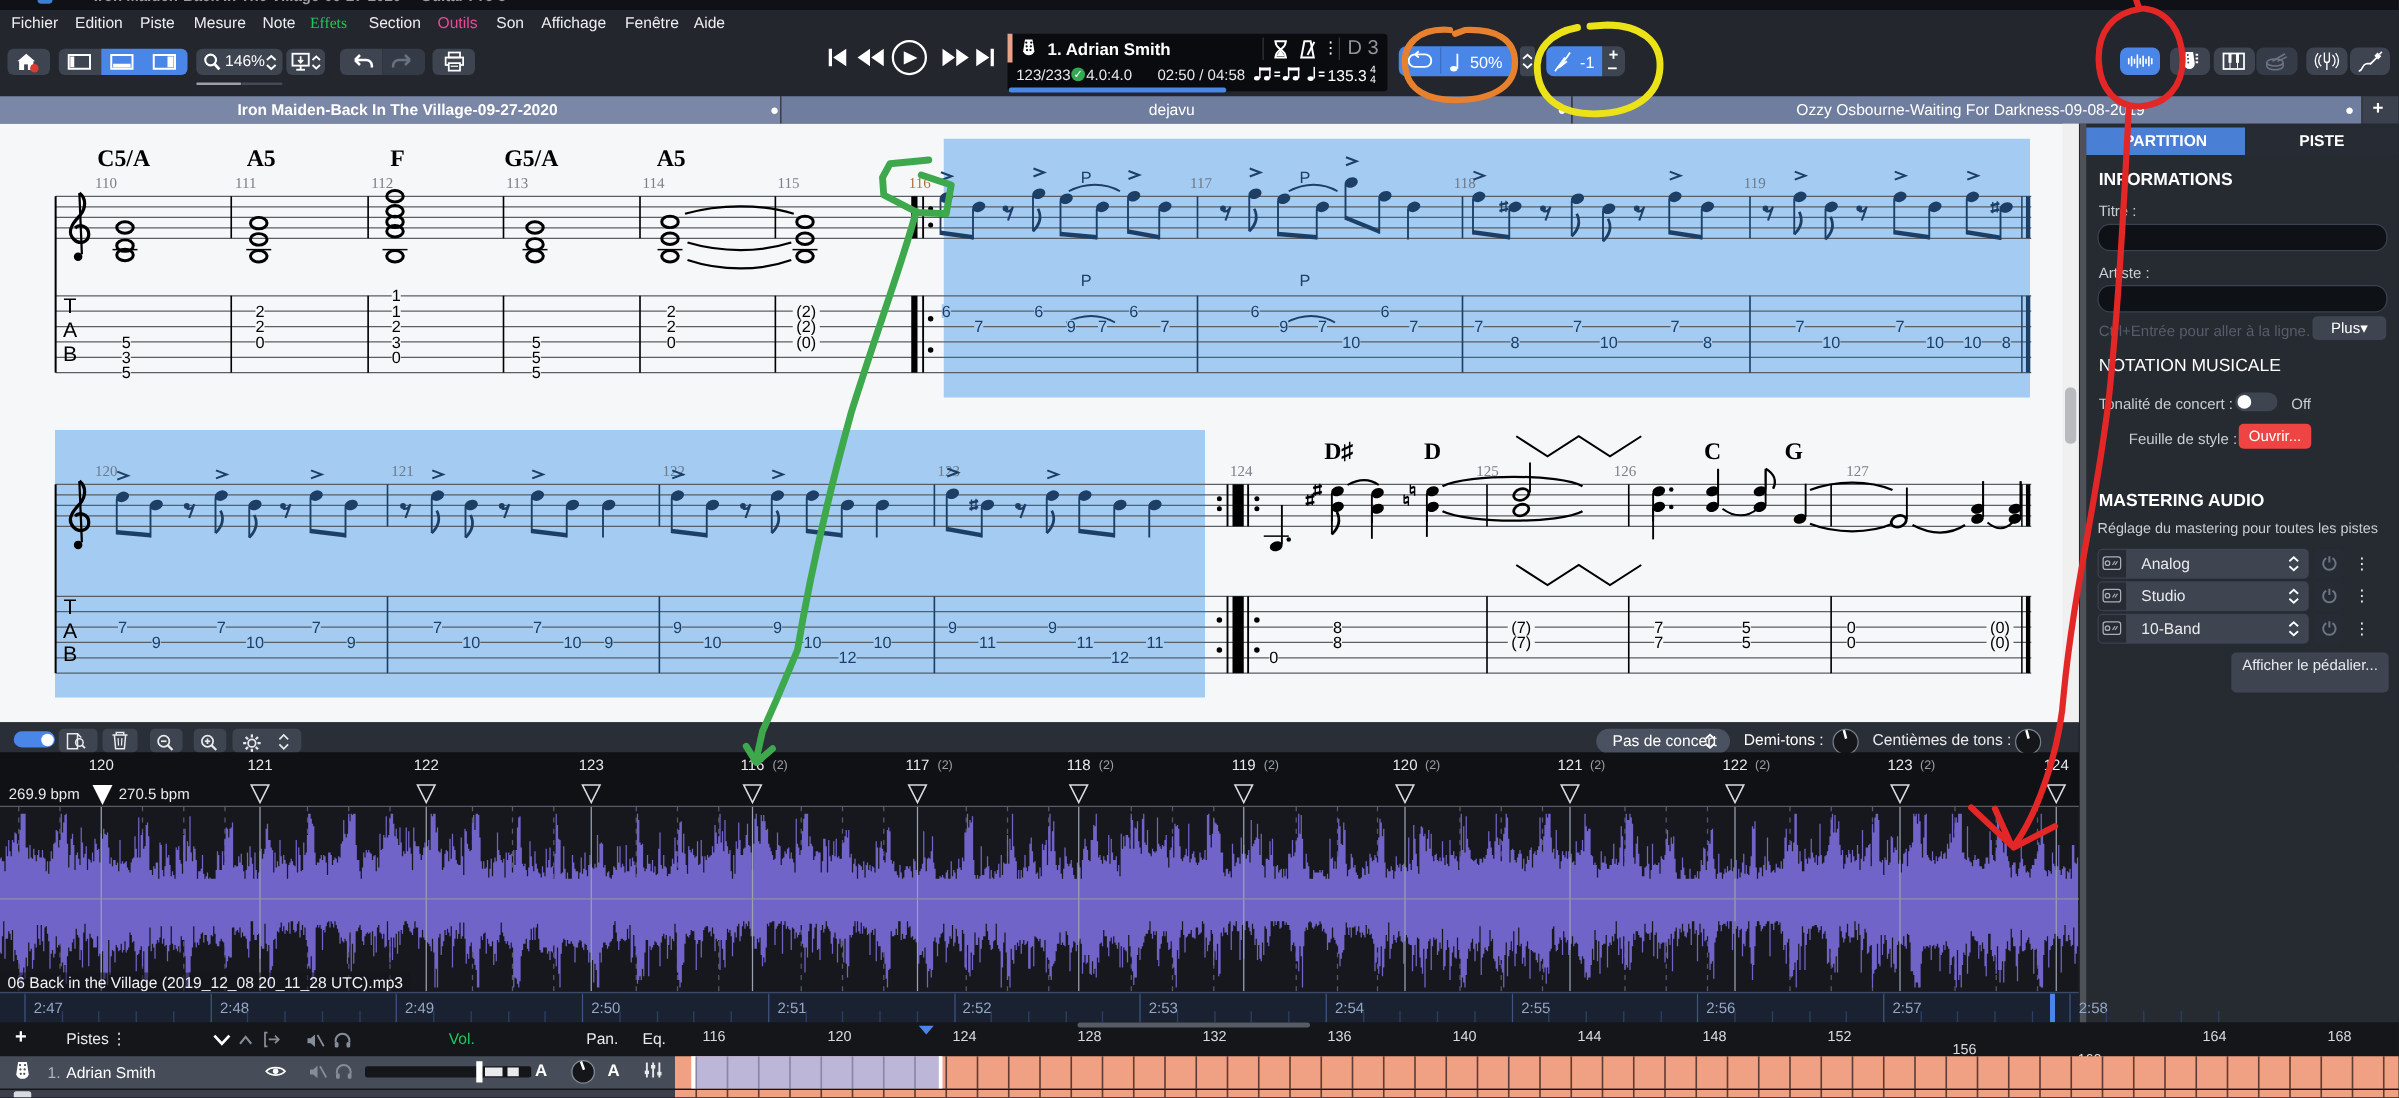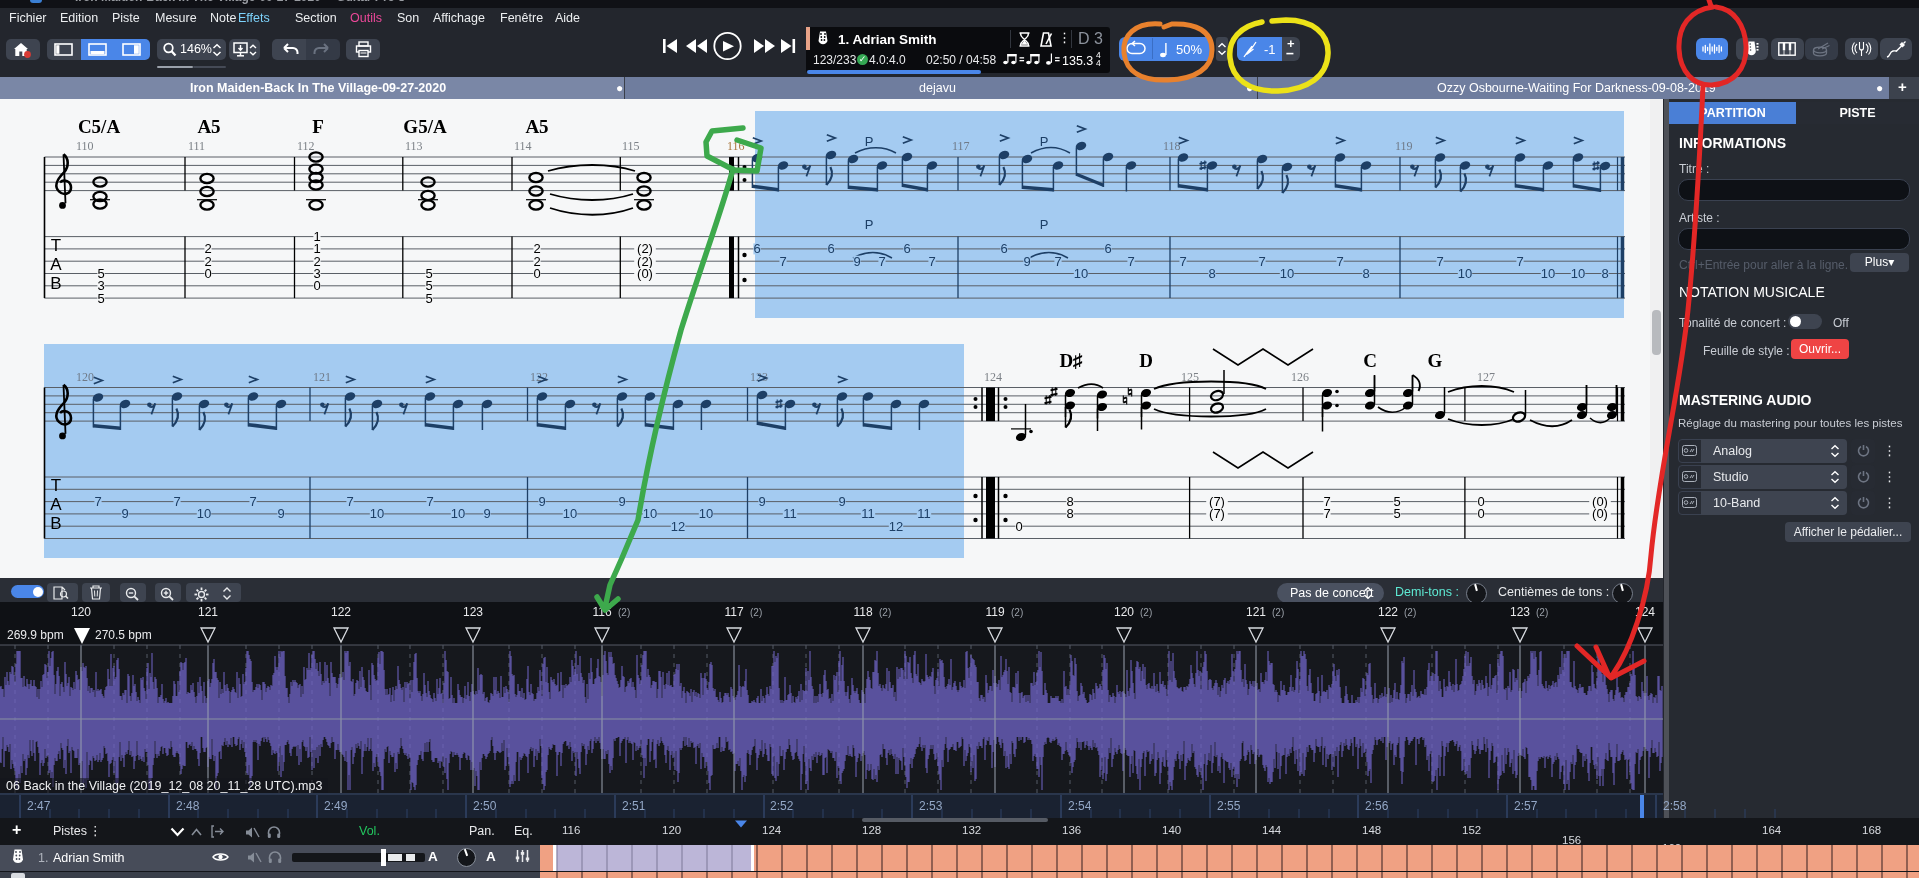--- a/index.html
+++ b/index.html
@@ -10,21 +10,21 @@
 <div style="position:absolute;left:0px;top:0px;width:1919px;height:8px;background:#101116;overflow:hidden;">
     <div class="t" style="left:30px;top:-9px;width:12px;height:12px;background:#3b7fd4;border-radius:3px;"></div>
     <div class="t" style="left:75px;top:-10px;color:#9a9da3;font-size:12px;font-weight:bold;">Iron Maiden-Back In The Village-09-27-2020* - Guitar Pro 8</div>
   </div>
 <div style="position:absolute;left:0px;top:8px;width:1919px;height:20px;background:#23262d;">
     <div class="t" style="left:9px;top:3px;color:#eceef0;font-size:12.5px;">Fichier</div>
     <div class="t" style="left:60px;top:3px;color:#eceef0;font-size:12.5px;">Edition</div>
     <div class="t" style="left:112px;top:3px;color:#eceef0;font-size:12.5px;">Piste</div>
     <div class="t" style="left:155px;top:3px;color:#eceef0;font-size:12.5px;">Mesure</div>
     <div class="t" style="left:210px;top:3px;color:#eceef0;font-size:12.5px;">Note</div>
-    <div class="t" style="left:238px;top:3px;color:#7dd3fc;font-size:12.5px;">Effets</div>
+    <div class="t" style="left:248px;top:3px;color:#22c55e;font-size:12.5px;font-family:Liberation Serif, serif;">Effets</div>
     <div class="t" style="left:295px;top:3px;color:#eceef0;font-size:12.5px;">Section</div>
     <div class="t" style="left:350px;top:3px;color:#ec4899;font-size:12.5px;">Outils</div>
     <div class="t" style="left:397px;top:3px;color:#eceef0;font-size:12.5px;">Son</div>
     <div class="t" style="left:433px;top:3px;color:#eceef0;font-size:12.5px;">Affichage</div>
     <div class="t" style="left:500px;top:3px;color:#eceef0;font-size:12.5px;">Fenêtre</div>
     <div class="t" style="left:555px;top:3px;color:#eceef0;font-size:12.5px;">Aide</div>
   </div>
 <div style="position:absolute;left:0px;top:28px;width:1919px;height:50px;background:#23262d;">
     <div class="btn" style="left:6px;top:11px;width:34px;height:21px;"></div>
     <svg style="left:13px;top:14px;" width="22" height="16" viewBox="0 0 22 16">
@@ -884,21 +884,21 @@
     <svg style="left:161px;top:398px;" width="10" height="12" viewBox="0 0 10 12">
       <path d="M1.5 4 L5 0.8 L8.5 4" fill="none" stroke="#fff" stroke-width="1.4"></path>
       <path d="M1.5 8 L5 11.2 L8.5 8" fill="none" stroke="#fff" stroke-width="1.4"></path>
     </svg>
     <div class="t" style="left:182px;top:392px;width:24px;height:24px;background:#272b33;border-radius:4px;"></div>
     <svg style="left:188px;top:397px;" width="13" height="14" viewBox="0 0 13 14">
       <path d="M6.5 1 L6.5 6" stroke="#6d7482" stroke-width="1.6"></path>
       <path d="M4 2.5 A5 5 0 1 0 9 2.5" fill="none" stroke="#6d7482" stroke-width="1.6"></path>
     </svg>
     <div class="t" style="left:214px;top:396px;color:#e8eaed;font-size:13px;">⋮</div>
-    <div class="t" style="left:116px;top:423px;width:126px;height:20px;background:#3e4450;border-radius:4px;color:#e8eaed;font-size:12px;text-align:center;line-height:20px;">Afficher le pédalier...</div>
+    <div class="t" style="left:116px;top:423px;width:126px;height:32px;background:#3e4450;border-radius:4px;color:#e8eaed;font-size:12px;text-align:center;line-height:20px;">Afficher le pédalier...</div>
   </div>
 <div style="position:absolute;left:0px;top:578px;width:1663px;height:67px;background:#0f1115;">
     <div class="t" style="left:0;top:0;width:1663px;height:24px;background:#2a2e36;"></div>
     <div class="t" style="left:11px;top:7px;width:33px;height:13px;background:#4a86e8;border-radius:7px;"></div>
     <div class="t" style="left:33px;top:8.5px;width:10px;height:10px;background:#fff;border-radius:5px;"></div>
     <div class="t" style="left:47px;top:5px;width:31px;height:19px;background:#3e4450;border-radius:4px;"></div>
     <div class="t" style="left:82px;top:5px;width:28px;height:19px;background:#3e4450;border-radius:4px;"></div>
     <div class="t" style="left:120px;top:5px;width:26px;height:19px;background:#3e4450;border-radius:4px;"></div>
     <div class="t" style="left:155px;top:5px;width:26px;height:19px;background:#3e4450;border-radius:4px;"></div>
     <div class="t" style="left:186px;top:5px;width:55px;height:19px;background:#3e4450;border-radius:4px;"></div>
@@ -938,21 +938,21 @@
     </svg>
     <svg style="left:222px;top:9px;" width="10" height="13" viewBox="0 0 10 13">
 <path d="M1.5 4.5 L5 1 L8.5 4.5" fill="none" stroke="#e8eaec" stroke-width="1.4"></path>
       <path d="M1.5 8.5 L5 12 L8.5 8.5" fill="none" stroke="#e8eaec" stroke-width="1.4"></path>
     </svg>
     <div class="t" style="left:1277px;top:5px;width:107px;height:20px;background:#4a5160;border-radius:10px;color:#fff;font-size:12.5px;"><span style="margin-left:13px;line-height:20px;">Pas de concert</span></div>
     <svg style="left:1363px;top:9px;" width="10" height="12" viewBox="0 0 10 12">
       <path d="M1.5 4 L5 0.8 L8.5 4" fill="none" stroke="#fff" stroke-width="1.4"></path>
       <path d="M1.5 8 L5 11.2 L8.5 8" fill="none" stroke="#fff" stroke-width="1.4"></path>
     </svg>
-    <div class="t" style="left:1395px;top:7px;color:#5eead4;font-size:12.5px;">Demi-tons :</div>
+    <div class="t" style="left:1395px;top:7px;color:#ffffff;font-size:12.5px;">Demi-tons :</div>
     <div class="t" style="left:1466px;top:5px;width:19px;height:19px;background:#14161a;border:1.5px solid #787f8c;border-radius:11px;"></div>
     <div class="t" style="left:1475px;top:6px;width:2px;height:7px;background:#fff;transform:rotate(-15deg);"></div>
     <div class="t" style="left:1498px;top:7px;color:#e8eaec;font-size:12.5px;">Centièmes de tons :</div>
     <div class="t" style="left:1612px;top:5px;width:19px;height:19px;background:#14161a;border:1.5px solid #787f8c;border-radius:11px;"></div>
     <div class="t" style="left:1621px;top:6px;width:2px;height:7px;background:#fff;transform:rotate(-15deg);"></div>
     <div class="t" style="left:0;top:24px;width:1663px;height:23px;background:#0f1115;"></div>
     <div class="t" style="left:0;top:47px;width:1663px;height:20px;background:#0f1115;border-bottom:1px solid #4a505c;"></div>
     <div class="t" style="left:69px;top:27px;width:24px;text-align:center;color:#e9eaec;font-size:12px;">120</div>
     <div class="t" style="left:196px;top:27px;width:24px;text-align:center;color:#e9eaec;font-size:12px;">121</div>
     <div class="t" style="left:329px;top:27px;width:24px;text-align:center;color:#e9eaec;font-size:12px;">122</div>

